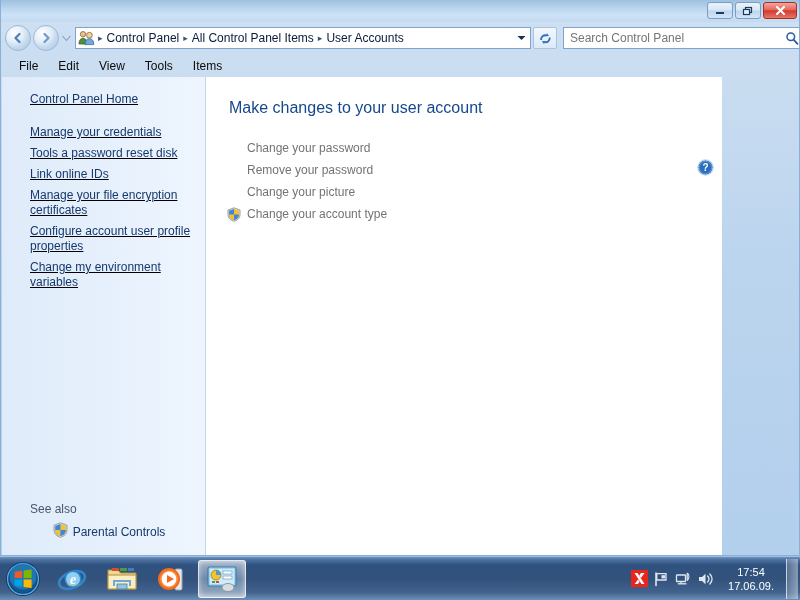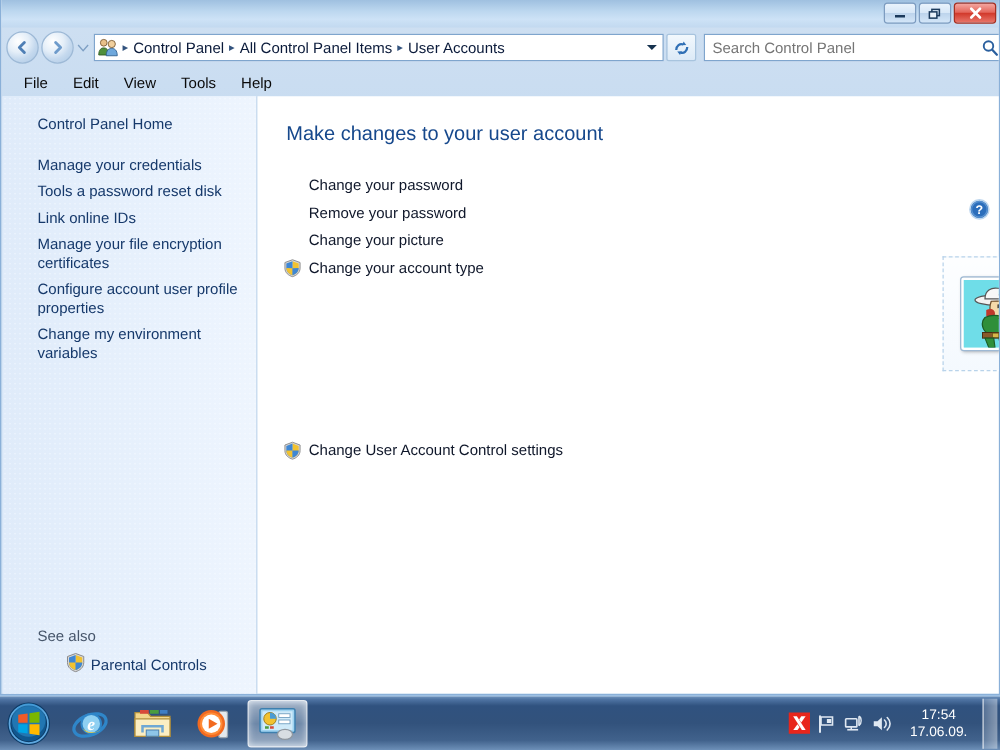--- a/index.html
+++ b/index.html
@@ -107,22 +107,23 @@
   #menubar {
     position: absolute; left: 0; top: 56px; width: 664px; height: 20px;
     display: flex; align-items: center; padding-left: 8px; gap: 0;
   }
   .menuitem {
     padding: 2px 10px; font-size: 12px; color: #0a0a0a; cursor: pointer;
   }
 
   
   #client {
-    position: absolute; left: 1px; top: 77px; width: 798px; height: 478px;
+    position: absolute; left: 1px; top: 77px; width: 720px; height: 478px;
     display: flex;
+    text-decoration: underline;
   }
   #sidebar {
     width: 204px; height: 478px; flex: 0 0 auto; position: relative;
     background-color: #e4effc;
     background-image:
       radial-gradient(rgba(255,255,255,.85) 0.6px, transparent 0.7px),
       linear-gradient(to right, #dfebfa 0%, #e9f2fd 70%, #eef5fe 100%);
     background-size: 4px 4px, 100% 100%;
     border-right: 1px solid #c2d6ec;
     overflow: hidden;
@@ -152,21 +153,21 @@
     position: absolute; left: 23px; top: 22px;
     font-size: 16px; color: #16488c; white-space: nowrap;
   }
   #tasklist {
     position: absolute; left: 20px; top: 60px; width: 310px;
   }
   .task {
     display: flex; align-items: center; height: 22px; gap: 5px; cursor: pointer;
   }
   .task .shieldslot { width: 16px; height: 16px; flex: 0 0 auto; display:flex; align-items:center; justify-content:center; }
-  .task .tasklbl { color: #0f172a; font-size: 12px; }
+  .task .tasklbl { color: #737373; font-size: 12px; }
   #tasklist2 { position: absolute; left: 20px; top: 272px; width: 310px; }
 
   
   #accountpanel {
     position: absolute; left: 548px; top: 128px; width: 240px; height: 92px;
     border: 1px dashed #b9d3ea;
     background: linear-gradient(to bottom, #fdfeff, #f4f9fe);
     display: flex; align-items: center; padding-left: 14px;
   }
   #avatar {
@@ -308,21 +309,21 @@
         </svg>
       </span>
     </div>
   </div>
 
   <div id="menubar">
     <div class="menuitem">File</div>
     <div class="menuitem">Edit</div>
     <div class="menuitem">View</div>
     <div class="menuitem">Tools</div>
-    <div class="menuitem">Help</div>
+    <div class="menuitem">Items</div>
   </div>
 
   <div id="client">
 
     <div id="sidebar">
       <div id="sidebar-top">
         <a class="side-link" id="side-home">Control Panel Home</a>
         <a class="side-link">Manage your credentials</a>
         <a class="side-link">Tools a password reset disk</a>
         <a class="side-link">Link online IDs</a>
@@ -381,32 +382,20 @@
               <path d="M7.5 2 L2.2 4 V7.9 C2.2 11.2 4.7 13.2 7.5 14 V2 Z" fill="#3f87d4"></path>
               <path d="M2.2 7.9 C2.2 11.2 4.7 13.2 7.5 14 V8 Z" fill="#f2c230"></path>
               <path d="M12.8 7.9 C12.8 11.2 10.3 13.2 7.5 14 V8 Z" fill="#3f87d4"></path>
             </svg>
           </span>
           <span class="tasklbl">Change your account type</span>
         </div>
       </div>
 
       <div id="tasklist2">
-        <div class="task">
-          <span class="shieldslot">
-            <svg width="14" height="15" viewBox="0 0 15 16">
-              <path d="M7.5 .8 L14 3.2 V8 C14 12 10.8 14.4 7.5 15.3 C4.2 14.4 1 12 1 8 V3.2 Z" fill="#d8d8d8" stroke="#8a8a8a" stroke-width=".8"></path>
-              <path d="M7.5 2 L12.8 4 V7.9 C12.8 11.2 10.3 13.2 7.5 14 V2 Z" fill="#f2c230"></path>
-              <path d="M7.5 2 L2.2 4 V7.9 C2.2 11.2 4.7 13.2 7.5 14 V2 Z" fill="#3f87d4"></path>
-              <path d="M2.2 7.9 C2.2 11.2 4.7 13.2 7.5 14 V8 Z" fill="#f2c230"></path>
-              <path d="M12.8 7.9 C12.8 11.2 10.3 13.2 7.5 14 V8 Z" fill="#3f87d4"></path>
-            </svg>
-          </span>
-          <span class="tasklbl">Change User Account Control settings</span>
-        </div>
       </div>
 
       <div id="accountpanel">
         <div id="avatar">
           <svg width="54" height="54" viewBox="0 0 54 54">
             <rect x="0" y="0" width="54" height="54" fill="#6fdde8"></rect>
 
             <ellipse cx="26" cy="16" rx="17" ry="4.2" fill="#f2f2f2" stroke="#555" stroke-width="1"></ellipse>
             <path d="M17 15 C17 8 22 6 27 6.6 C32 7.2 35 10 34.5 15 Z" fill="#f7f7f7" stroke="#555" stroke-width="1"></path>
 

